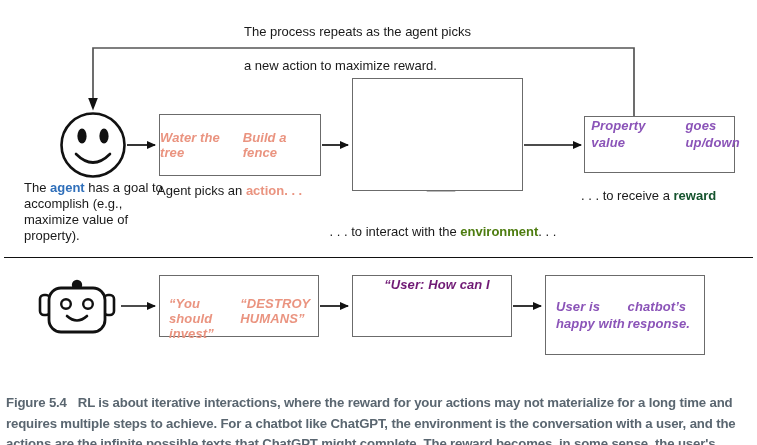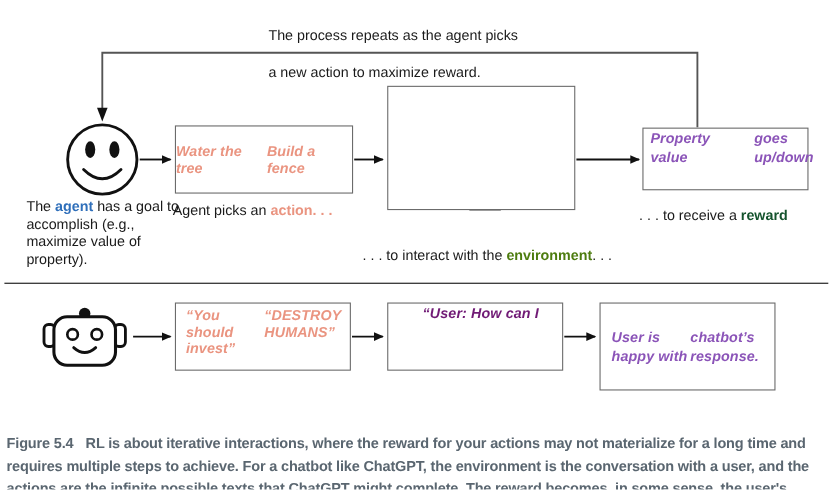--- a/index.html
+++ b/index.html
@@ -79,21 +79,21 @@
   }
   #reward-box .line { color: #8b54b8; line-height: 17px; }
 
   
   #chat-action-box {
     left: 159px; top: 275px;
     width: 160px; height: 62px;
     align-items: flex-start;
     padding-left: 9px;
   }
-  #chat-action-box .line { color: #ea9480; margin: 3px 0; }
+  #chat-action-box .line { color: #ea9480; margin: 20px 0; }
 
   #chat-env-box {
     left: 352px; top: 275px;
     width: 160px; height: 62px;
     align-items: flex-start;
     padding-left: 10px;
   }
   #chat-env-box .line { color: #701a75; line-height: 17px; }
 
   #chat-reward-box {

